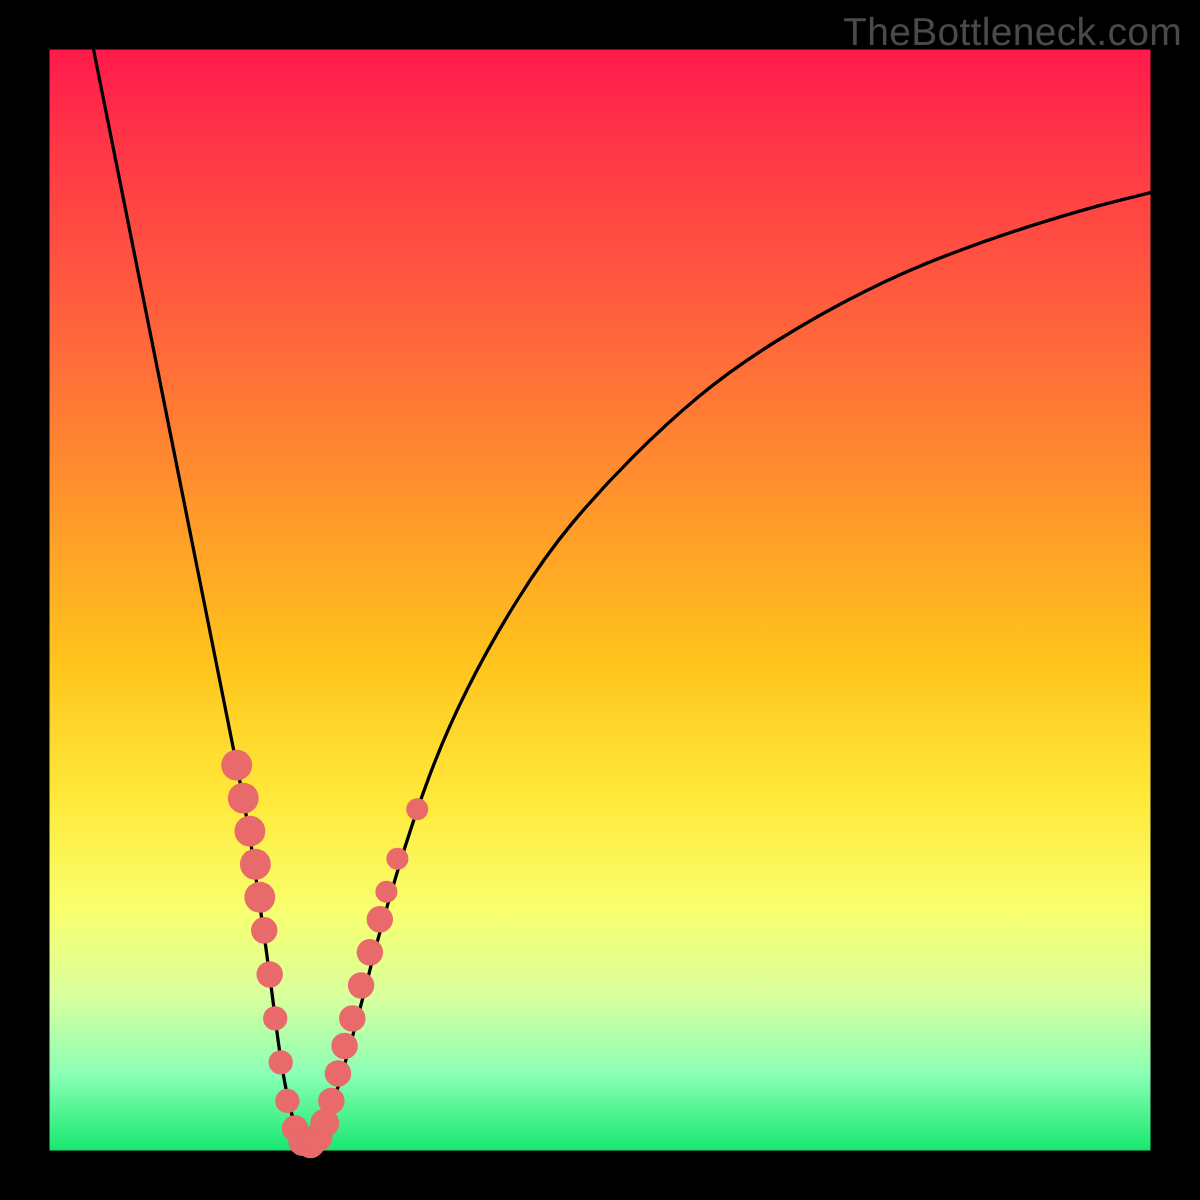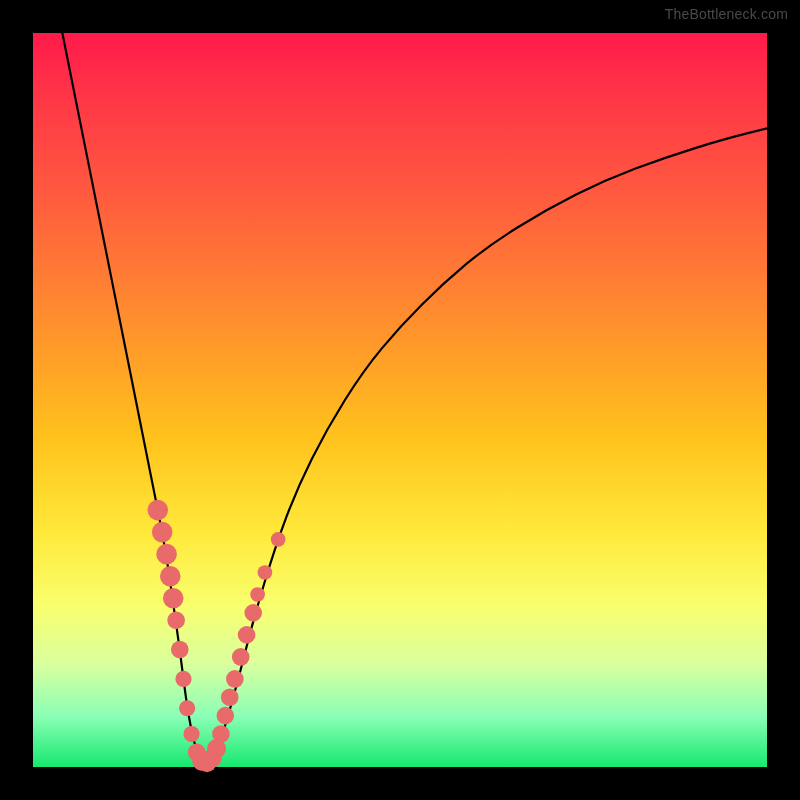--- a/index.html
+++ b/index.html
@@ -30,21 +30,21 @@
       #d9ff9e 86%,
       #8bffb6 93%,
       #17e86f 100%
     );
   }
   .watermark {
     position: absolute;
     top: 6px;
     right: 12px;
     color: #4a4a4a;
-    font-size: 14px;
+    font-size: 26px;
     letter-spacing: 0.2px;
     font-weight: 500;
     user-select: none;
     margin-left: 37px;
   }
   svg.curve {
     position: absolute;
     overflow: visible;
   }
   .curve-path {

